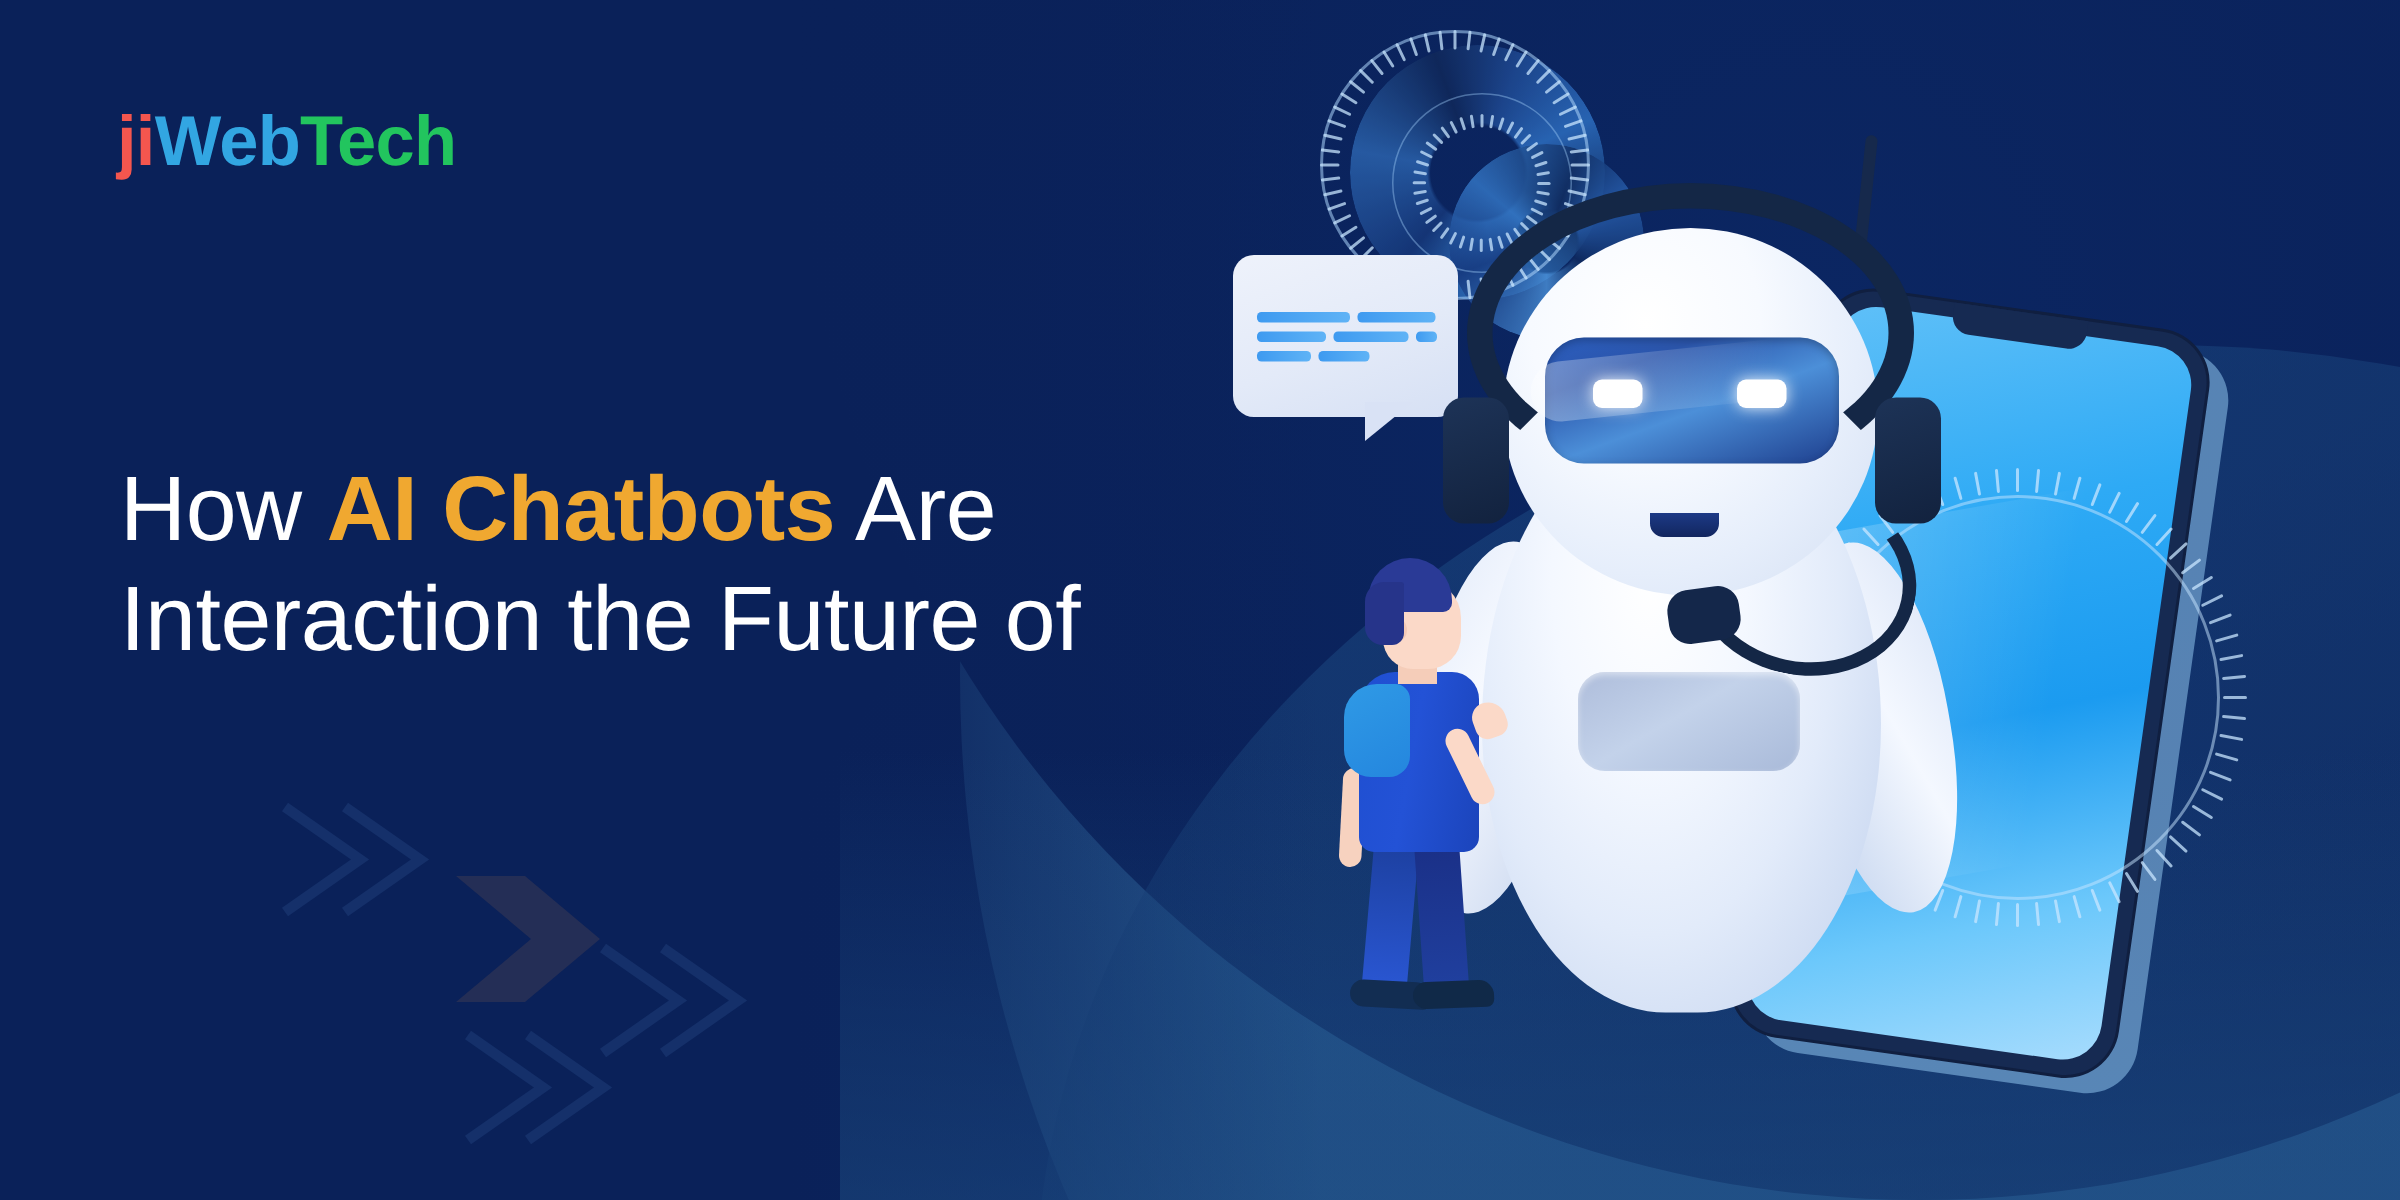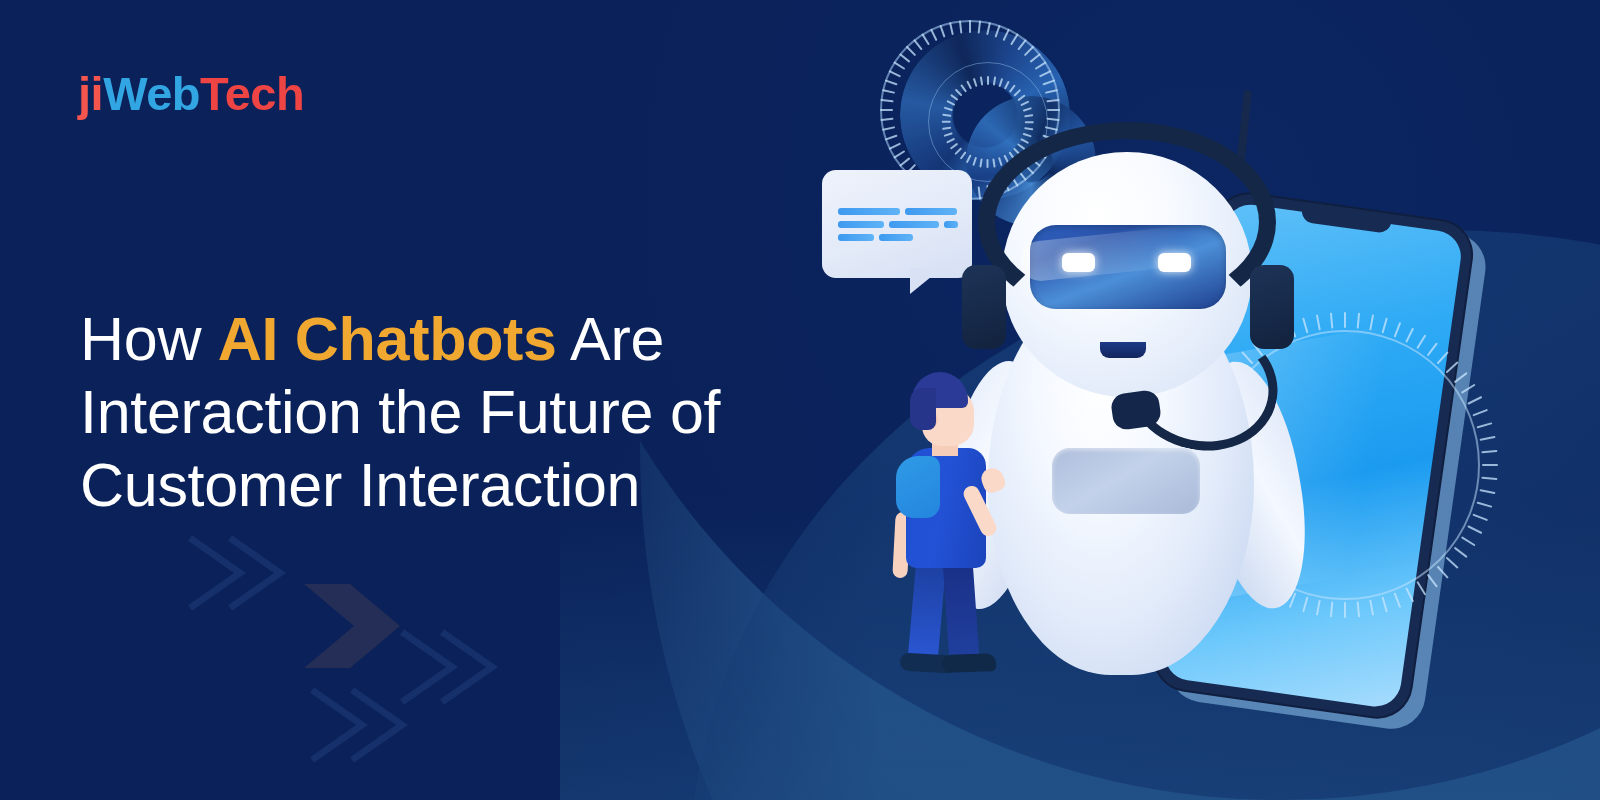--- a/index.html
+++ b/index.html
@@ -50,21 +50,21 @@
   .chev-solid   { fill:#242e56; }
 
   
   .logo {
     position:absolute; left:78px; top:70px;
     font-size:47px; font-weight:700; letter-spacing:-.5px;
     line-height:1; white-space:nowrap;
   }
   .logo .ji   { color:#f4564e; }
   .logo .web  { color:#32a6e2; }
-  .logo .tech { color:#ef4444; }
+  .logo .tech { color:#22c55e; }
 
   
   .headline {
     position:absolute; left:80px; top:303px;
     width:760px; color:#ffffff;
     font-size:61px; line-height:73px; font-weight:400;
     letter-spacing:-.3px;
   }
   .headline .hl-accent { color:#f0a830; font-weight:700; }
 
@@ -287,21 +287,20 @@
     <polyline class="chev-outline" points="52,10 102,45 52,80"></polyline>
   </svg>
 
   <div class="logo">
     <span class="ji">ji</span><span class="web">Web</span><span class="tech">Tech</span>
   </div>
 
   <h1 class="headline">
     <span>How </span><span class="hl-accent">AI Chatbots</span><span> Are</span><br>
     <span>Interaction the Future of</span><br>
-    <span>Customer Interaction</span>
   </h1>
 
   <div class="art">
 
     <div class="gearshape"></div>
     <div class="gearshape2"></div>
     <div class="ring ring-a"></div>
     <div class="ring ring-b"></div>
     <div class="ticks" id="ticks-a" style="left:100px; top:20px; width:180px; height:180px;">
         <div class="tick" style="width: 2px; height: 13px; margin-left: -1px; transform: rotate(0deg) translateY(0px); transform-origin: 50% 90px;"></div>

